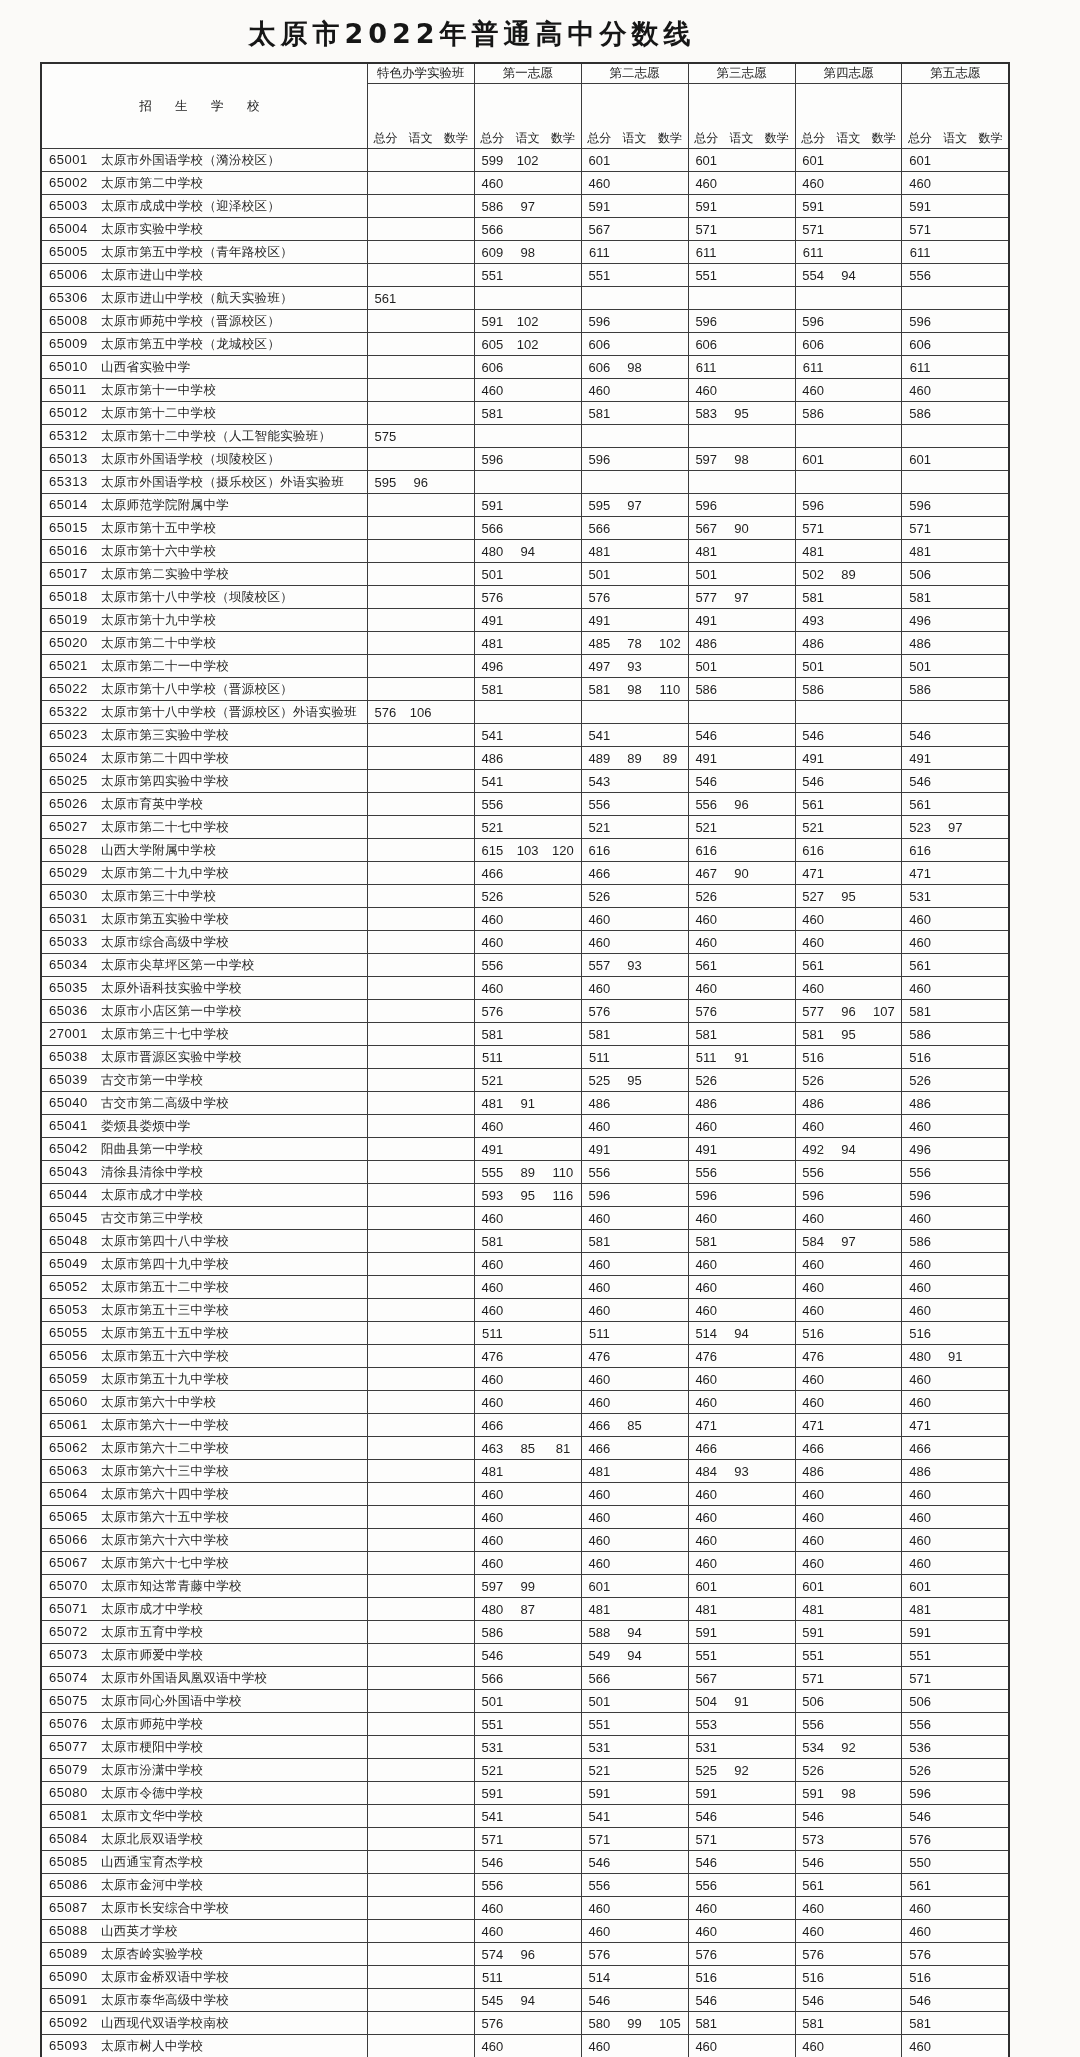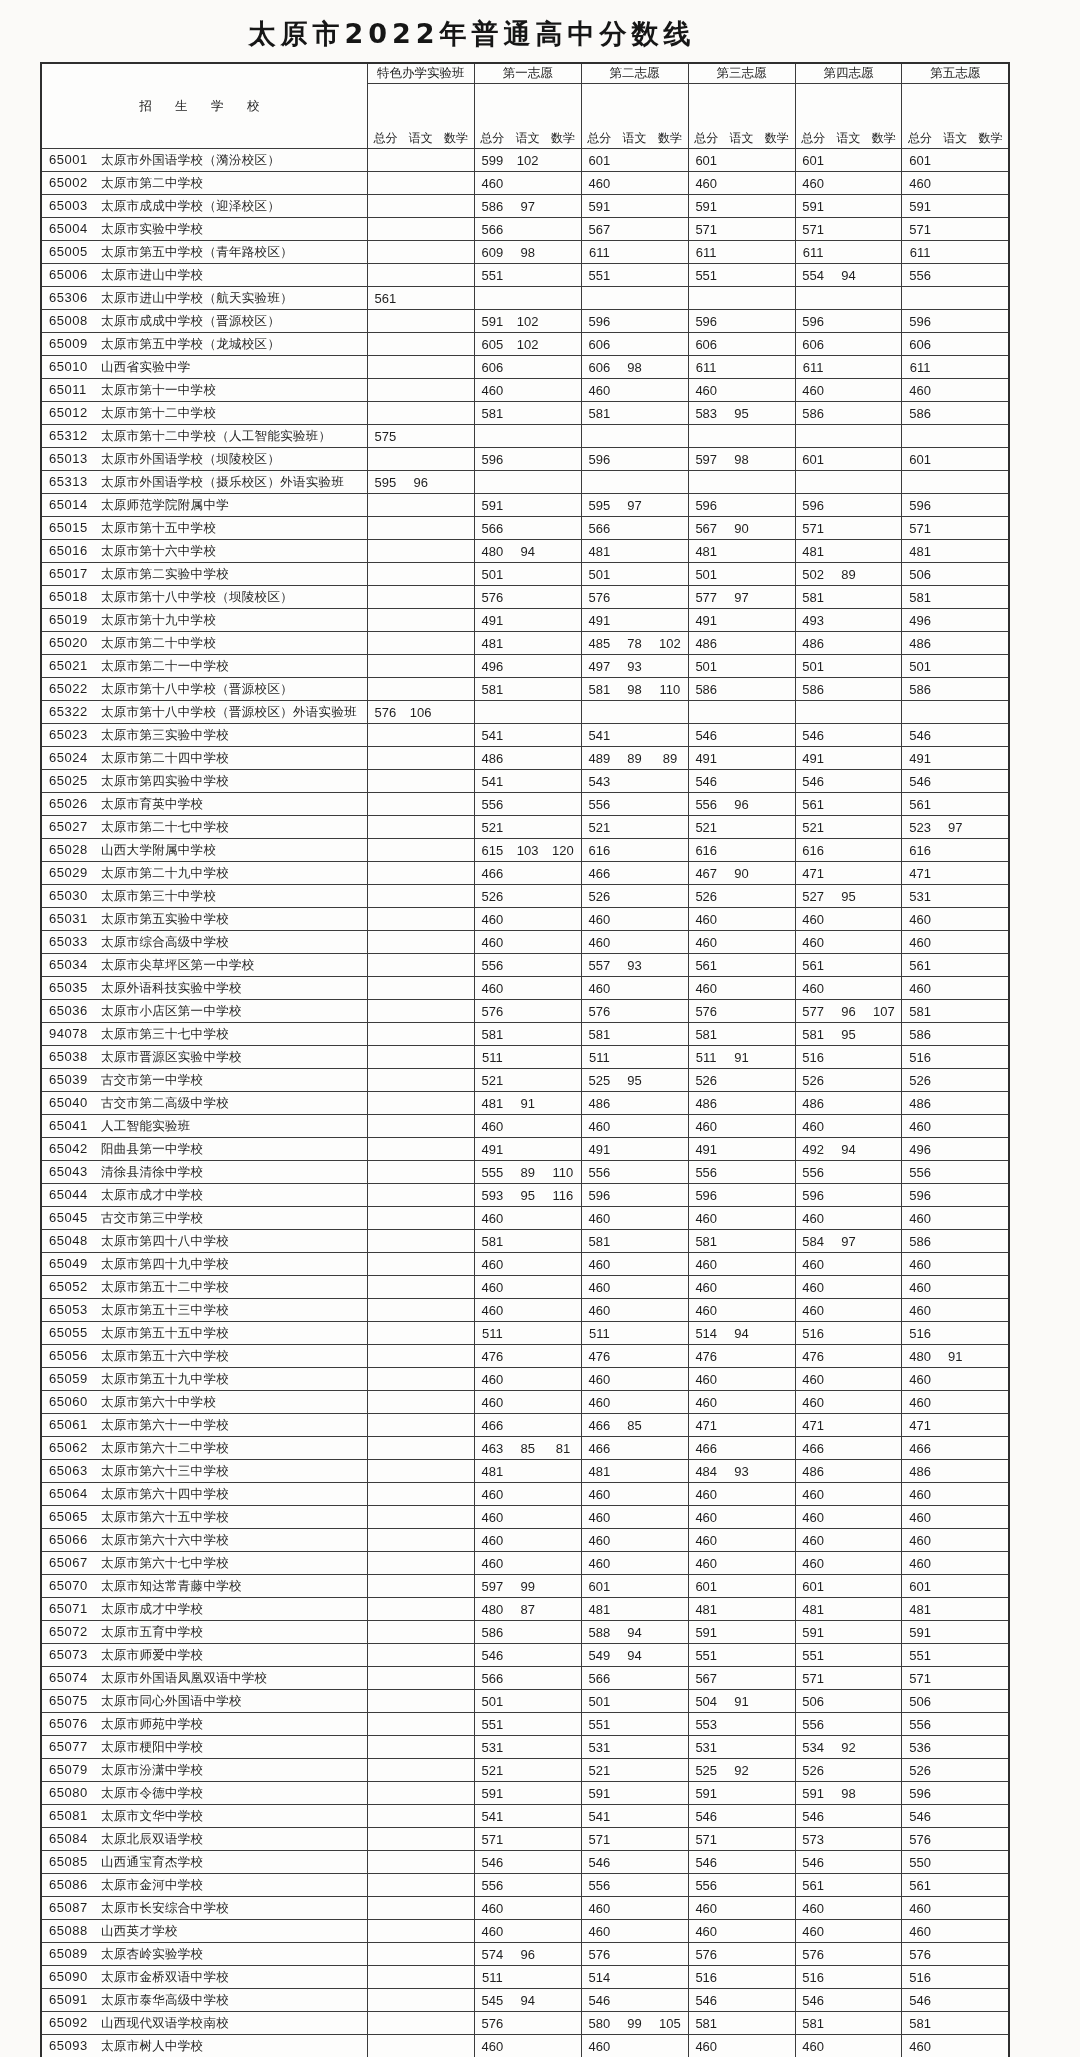--- a/index.html
+++ b/index.html
@@ -176,21 +176,21 @@
         <tr>
           <td class="school"><span class="code">65306</span><span class="sname">太原市进山中学校（航天实验班）</span></td>
           <td class="grp"><span class="v">561</span><span class="v"></span><span class="v"></span></td>
           <td class="grp"><span class="v"></span><span class="v"></span><span class="v"></span></td>
           <td class="grp"><span class="v"></span><span class="v"></span><span class="v"></span></td>
           <td class="grp"><span class="v"></span><span class="v"></span><span class="v"></span></td>
           <td class="grp"><span class="v"></span><span class="v"></span><span class="v"></span></td>
           <td class="grp"><span class="v"></span><span class="v"></span><span class="v"></span></td>
         </tr>
         <tr>
-          <td class="school"><span class="code">65008</span><span class="sname">太原市成成中学校（晋源校区）</span></td>
+          <td class="school"><span class="code">65008</span><span class="sname">太原市师苑中学校（晋源校区）</span></td>
           <td class="grp"><span class="v"></span><span class="v"></span><span class="v"></span></td>
           <td class="grp"><span class="v">591</span><span class="v">102</span><span class="v"></span></td>
           <td class="grp"><span class="v">596</span><span class="v"></span><span class="v"></span></td>
           <td class="grp"><span class="v">596</span><span class="v"></span><span class="v"></span></td>
           <td class="grp"><span class="v">596</span><span class="v"></span><span class="v"></span></td>
           <td class="grp"><span class="v">596</span><span class="v"></span><span class="v"></span></td>
         </tr>
         <tr>
           <td class="school"><span class="code">65009</span><span class="sname">太原市第五中学校（龙城校区）</span></td>
           <td class="grp"><span class="v"></span><span class="v"></span><span class="v"></span></td>
@@ -455,21 +455,21 @@
         <tr>
           <td class="school"><span class="code">65036</span><span class="sname">太原市小店区第一中学校</span></td>
           <td class="grp"><span class="v"></span><span class="v"></span><span class="v"></span></td>
           <td class="grp"><span class="v">576</span><span class="v"></span><span class="v"></span></td>
           <td class="grp"><span class="v">576</span><span class="v"></span><span class="v"></span></td>
           <td class="grp"><span class="v">576</span><span class="v"></span><span class="v"></span></td>
           <td class="grp"><span class="v">577</span><span class="v">96</span><span class="v">107</span></td>
           <td class="grp"><span class="v">581</span><span class="v"></span><span class="v"></span></td>
         </tr>
         <tr>
-          <td class="school"><span class="code">94078</span><span class="sname">太原市第三十七中学校</span></td>
+          <td class="school"><span class="code">27001</span><span class="sname">太原市第三十七中学校</span></td>
           <td class="grp"><span class="v"></span><span class="v"></span><span class="v"></span></td>
           <td class="grp"><span class="v">581</span><span class="v"></span><span class="v"></span></td>
           <td class="grp"><span class="v">581</span><span class="v"></span><span class="v"></span></td>
           <td class="grp"><span class="v">581</span><span class="v"></span><span class="v"></span></td>
           <td class="grp"><span class="v">581</span><span class="v">95</span><span class="v"></span></td>
           <td class="grp"><span class="v">586</span><span class="v"></span><span class="v"></span></td>
         </tr>
         <tr>
           <td class="school"><span class="code">65038</span><span class="sname">太原市晋源区实验中学校</span></td>
           <td class="grp"><span class="v"></span><span class="v"></span><span class="v"></span></td>
@@ -491,21 +491,21 @@
         <tr>
           <td class="school"><span class="code">65040</span><span class="sname">古交市第二高级中学校</span></td>
           <td class="grp"><span class="v"></span><span class="v"></span><span class="v"></span></td>
           <td class="grp"><span class="v">481</span><span class="v">91</span><span class="v"></span></td>
           <td class="grp"><span class="v">486</span><span class="v"></span><span class="v"></span></td>
           <td class="grp"><span class="v">486</span><span class="v"></span><span class="v"></span></td>
           <td class="grp"><span class="v">486</span><span class="v"></span><span class="v"></span></td>
           <td class="grp"><span class="v">486</span><span class="v"></span><span class="v"></span></td>
         </tr>
         <tr>
-          <td class="school"><span class="code">65041</span><span class="sname">人工智能实验班</span></td>
+          <td class="school"><span class="code">65041</span><span class="sname">娄烦县娄烦中学</span></td>
           <td class="grp"><span class="v"></span><span class="v"></span><span class="v"></span></td>
           <td class="grp"><span class="v">460</span><span class="v"></span><span class="v"></span></td>
           <td class="grp"><span class="v">460</span><span class="v"></span><span class="v"></span></td>
           <td class="grp"><span class="v">460</span><span class="v"></span><span class="v"></span></td>
           <td class="grp"><span class="v">460</span><span class="v"></span><span class="v"></span></td>
           <td class="grp"><span class="v">460</span><span class="v"></span><span class="v"></span></td>
         </tr>
         <tr>
           <td class="school"><span class="code">65042</span><span class="sname">阳曲县第一中学校</span></td>
           <td class="grp"><span class="v"></span><span class="v"></span><span class="v"></span></td>

